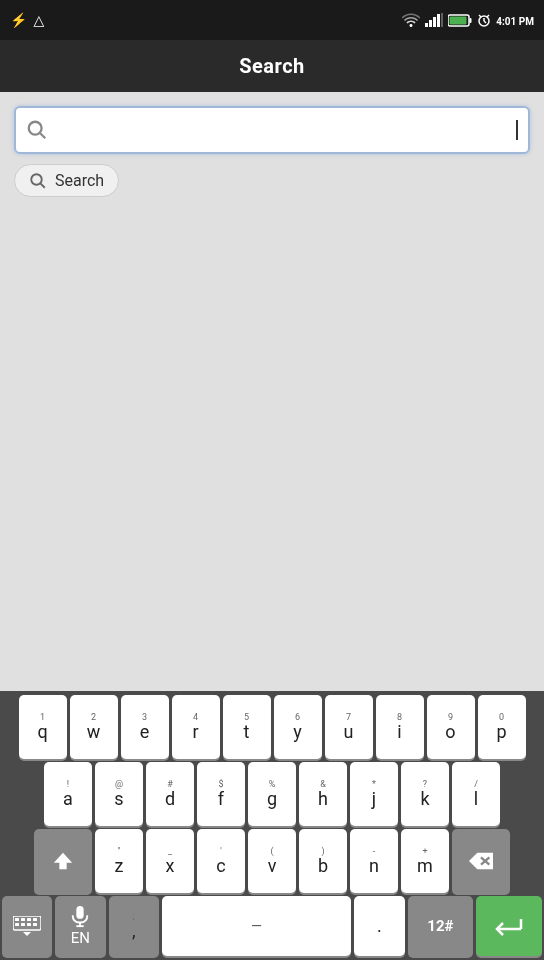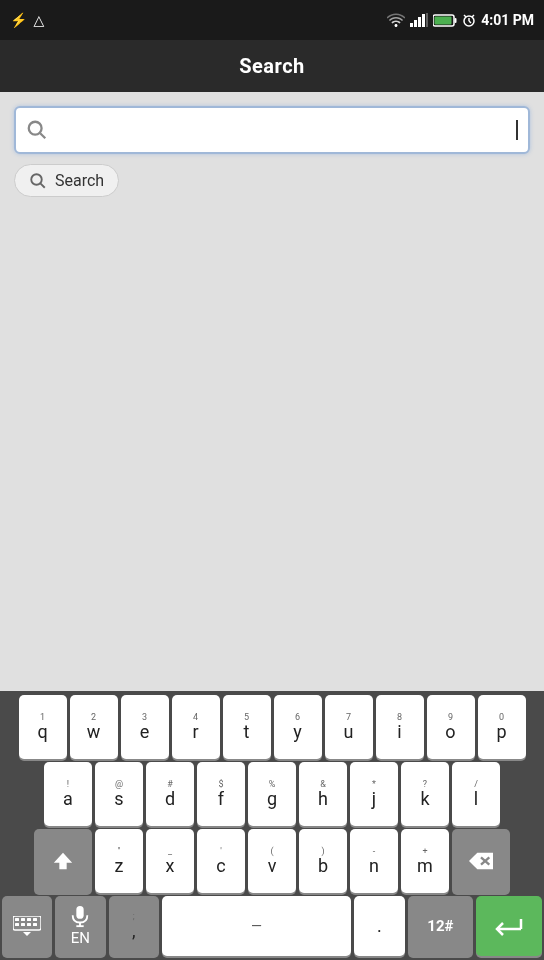--- a/index.html
+++ b/index.html
@@ -25,23 +25,23 @@
       font-size: 13px;
       flex-shrink: 0;
     }
     .status-left {
       display: flex;
       align-items: center;
       gap: 6px;
     }
     .status-right {
       display: flex;
-      align-items: center;
+      align-items: flex-end;
       gap: 5px;
-      font-size: 14px;
+      font-size: 10px;
       font-weight: bold;
     }
 
     
     .title-bar {
       background: #2a2a2a;
       height: 52px;
       display: flex;
       align-items: center;
       justify-content: center;

